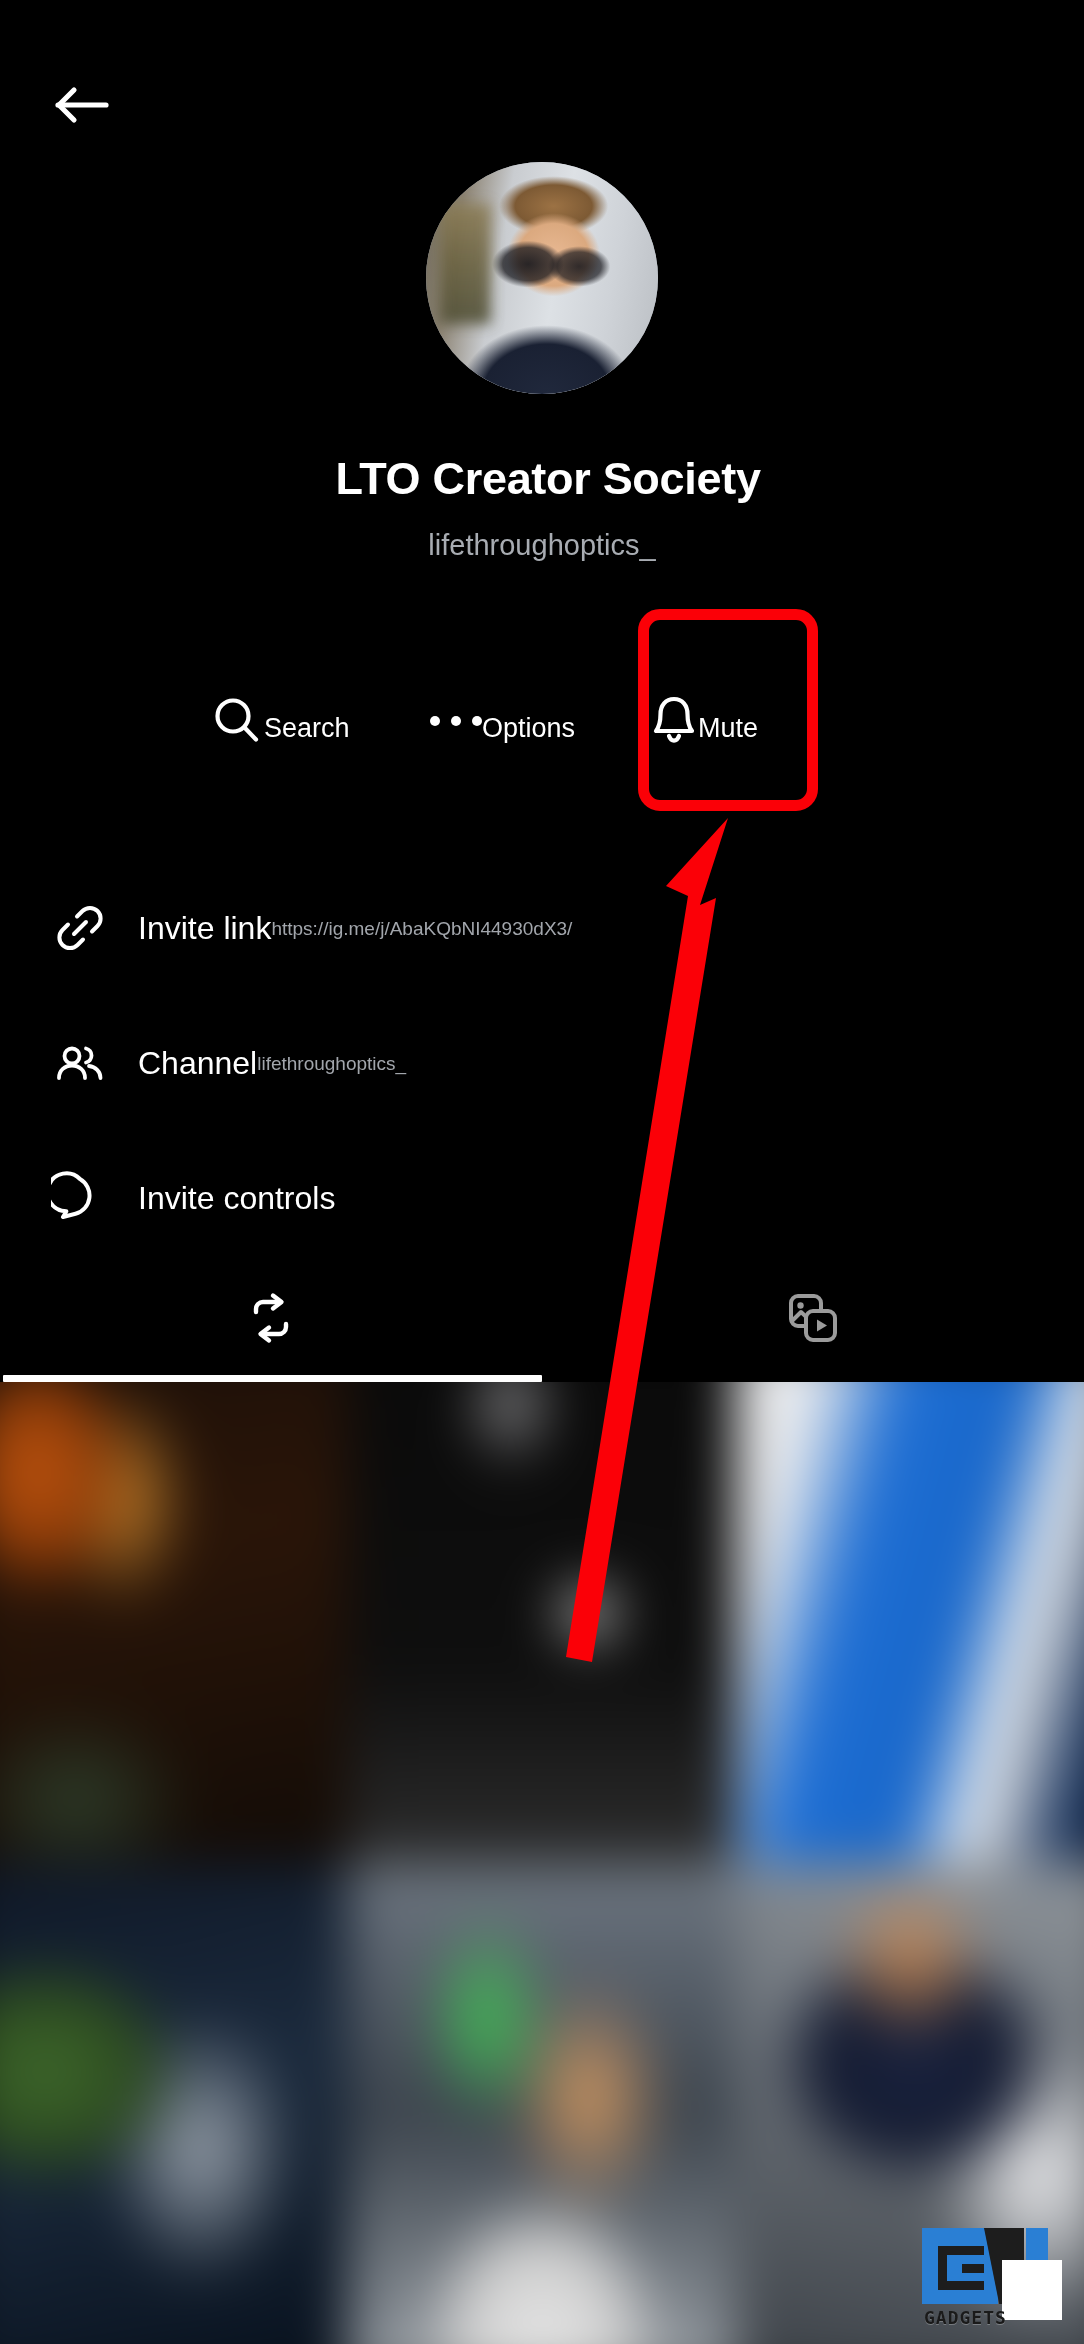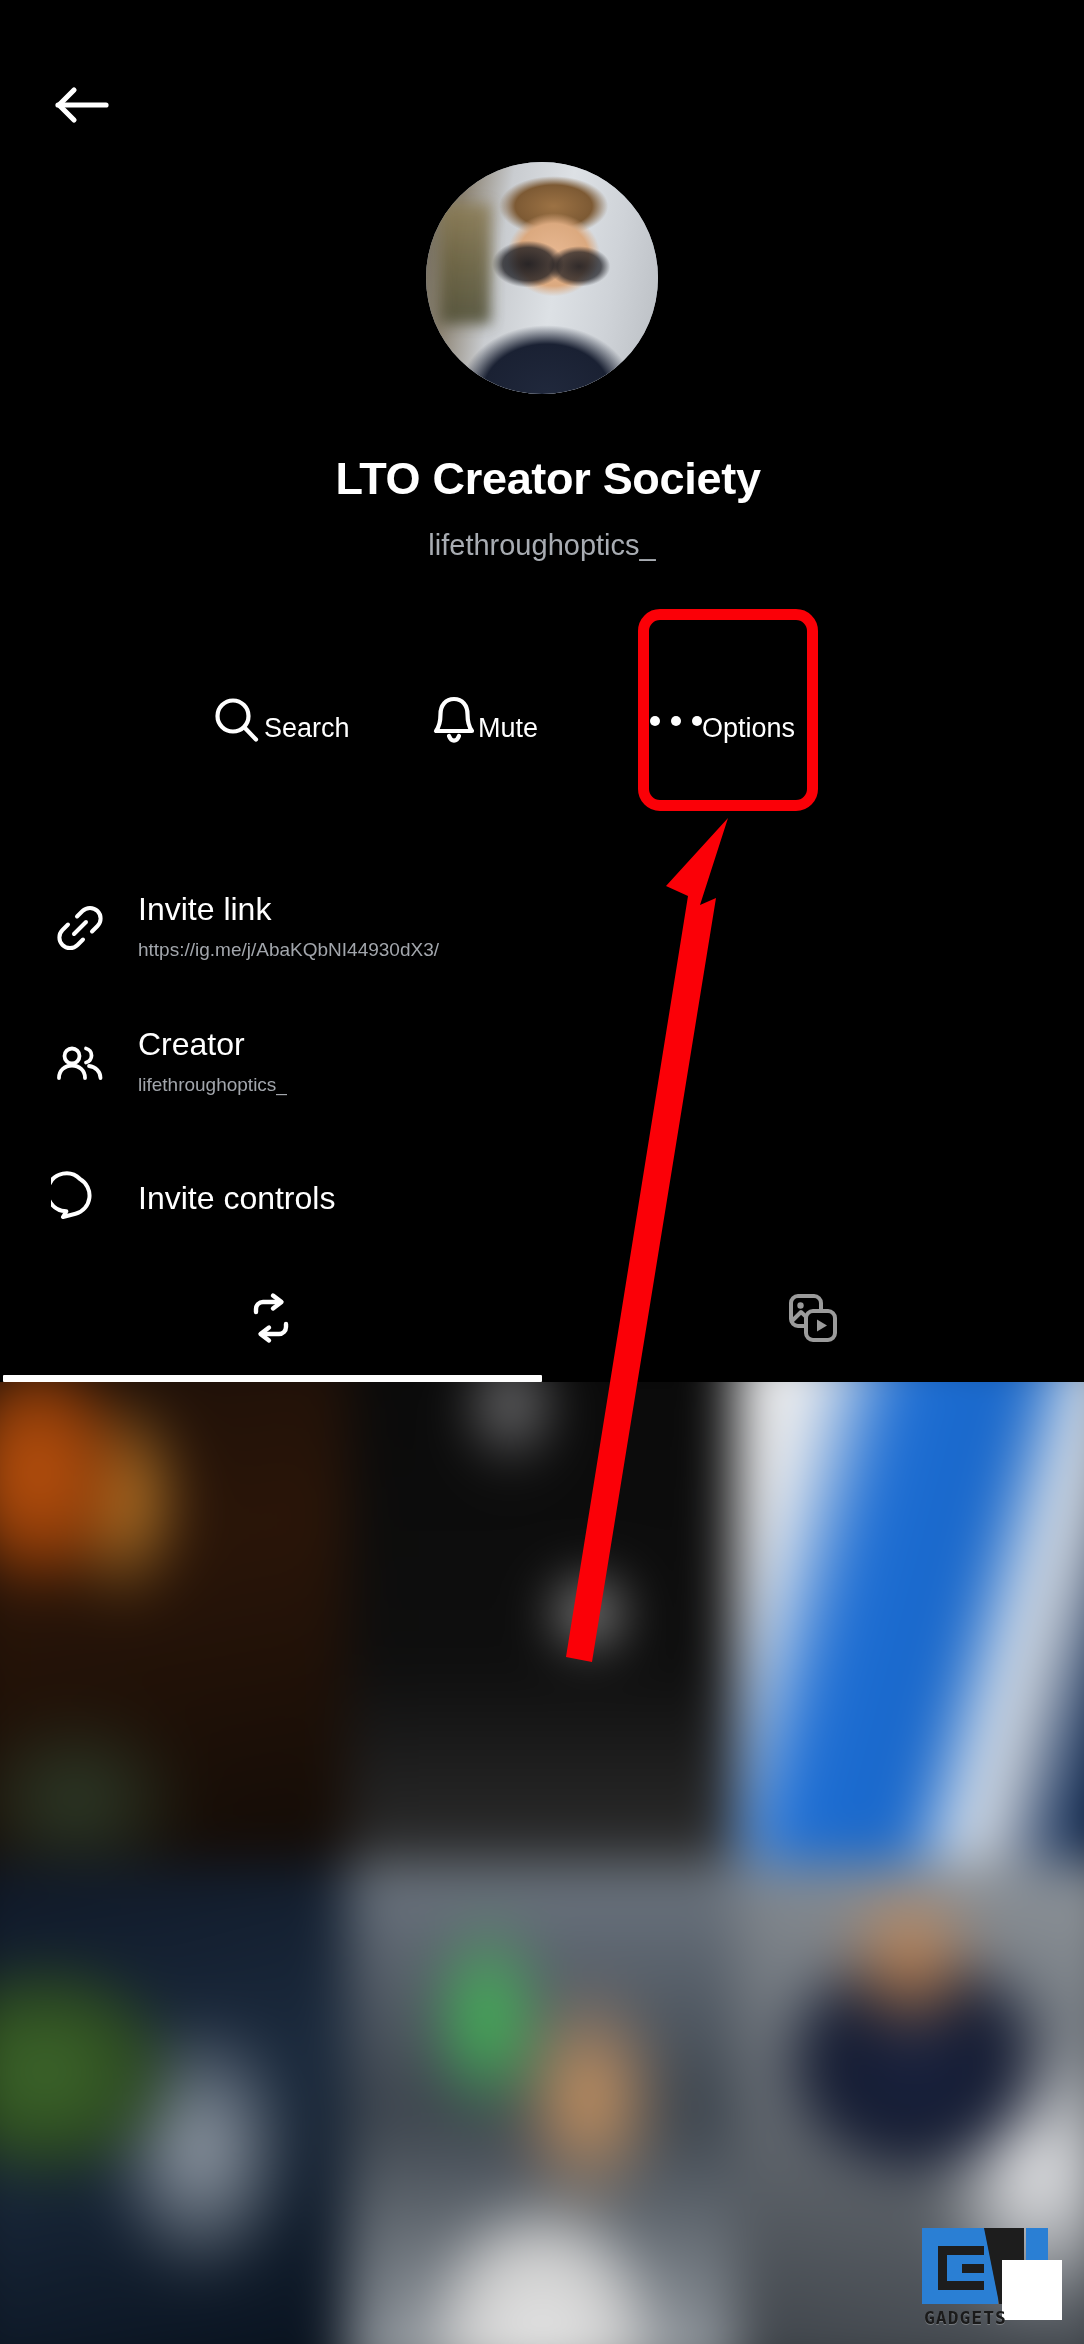--- a/index.html
+++ b/index.html
@@ -185,21 +185,21 @@
     width: 72px;
     min-width: 72px;
     height: 72px;
     display: flex;
     align-items: center;
     justify-content: center;
   }
   .row-text {
     margin-left: 22px;
     display: flex;
-    flex-direction: column;
+    flex-direction: row;
     justify-content: center;
   }
   .row-title {
     color: #ffffff;
     font-size: 32px;
     font-weight: 400;
     line-height: 40px;
   }
   .row-sub {
     color: #a2a6ac;
@@ -409,38 +409,38 @@
           <svg width="54" height="54" viewBox="0 0 54 54" fill="none">
             <circle cx="23" cy="22" r="15.5" stroke="#ffffff" stroke-width="4.2"></circle>
             <path d="M34.5 33.5 L46 45.5" stroke="#ffffff" stroke-width="4.2" stroke-linecap="round"></path>
           </svg>
         </div>
         <div class="action-label">Search</div>
       </div>
 
       <div class="action-item">
         <div class="action-icon">
-          <svg width="48" height="54" viewBox="0 0 48 54" fill="none">
-            <path d="M24 5 C15.5 5 10.5 11.5 10.5 20 c0 9 -1.5 13 -4.5 17 h36
-                     c-3 -4 -4.5 -8 -4.5 -17 C37.5 11.5 32.5 5 24 5 Z" stroke="#ffffff" stroke-width="4.2" stroke-linejoin="round"></path>
-            <path d="M19 42 c1.2 3.2 3 4.6 5 4.6 s3.8 -1.4 5 -4.6" stroke="#ffffff" stroke-width="4.2" stroke-linecap="round"></path>
-          </svg>
-        </div>
-        <div class="action-label">Mute</div>
-      </div>
-
-      <div class="action-item">
-        <div class="action-icon">
           <div class="dots-icon">
             <i></i>
               <i></i>
               <i></i>
           </div>
         </div>
         <div class="action-label">Options</div>
+      </div>
+
+      <div class="action-item">
+        <div class="action-icon">
+          <svg width="48" height="54" viewBox="0 0 48 54" fill="none">
+            <path d="M24 5 C15.5 5 10.5 11.5 10.5 20 c0 9 -1.5 13 -4.5 17 h36
+                     c-3 -4 -4.5 -8 -4.5 -17 C37.5 11.5 32.5 5 24 5 Z" stroke="#ffffff" stroke-width="4.2" stroke-linejoin="round"></path>
+            <path d="M19 42 c1.2 3.2 3 4.6 5 4.6 s3.8 -1.4 5 -4.6" stroke="#ffffff" stroke-width="4.2" stroke-linecap="round"></path>
+          </svg>
+        </div>
+        <div class="action-label">Mute</div>
       </div>
 
     </div>
 
     <div class="highlight-box"></div>
 
     <div class="list">
 
       <div class="list-row">
         <div class="row-icon">
@@ -459,21 +459,21 @@
       <div class="list-row">
         <div class="row-icon">
           <svg width="58" height="58" viewBox="0 0 58 58" fill="none">
             <circle cx="21" cy="22" r="7.5" stroke="#ffffff" stroke-width="3.8"></circle>
             <path d="M8 44 c0 -7.4 5.8 -12.5 13 -12.5 s13 5.1 13 12.5" stroke="#ffffff" stroke-width="3.8" stroke-linecap="round"></path>
             <path d="M35 14.5 a7.2 7.2 0 0 1 0 14" stroke="#ffffff" stroke-width="3.8" stroke-linecap="round"></path>
             <path d="M38 32 c6.5 .7 11.5 5.6 11.5 12" stroke="#ffffff" stroke-width="3.8" stroke-linecap="round"></path>
           </svg>
         </div>
         <div class="row-text">
-          <div class="row-title">Creator</div>
+          <div class="row-title">Channel</div>
           <div class="row-sub">lifethroughoptics_</div>
         </div>
       </div>
 
       <div class="list-row">
         <div class="row-icon">
           <svg width="58" height="58" viewBox="0 0 58 58" fill="none">
             <path d="M29 10 a19 19 0 1 0 -13.6 32.3 L12 48 l12.5 -3.2
                      A19 19 0 0 0 29 10 Z" stroke="#ffffff" stroke-width="4" stroke-linejoin="round"></path>
           </svg>

